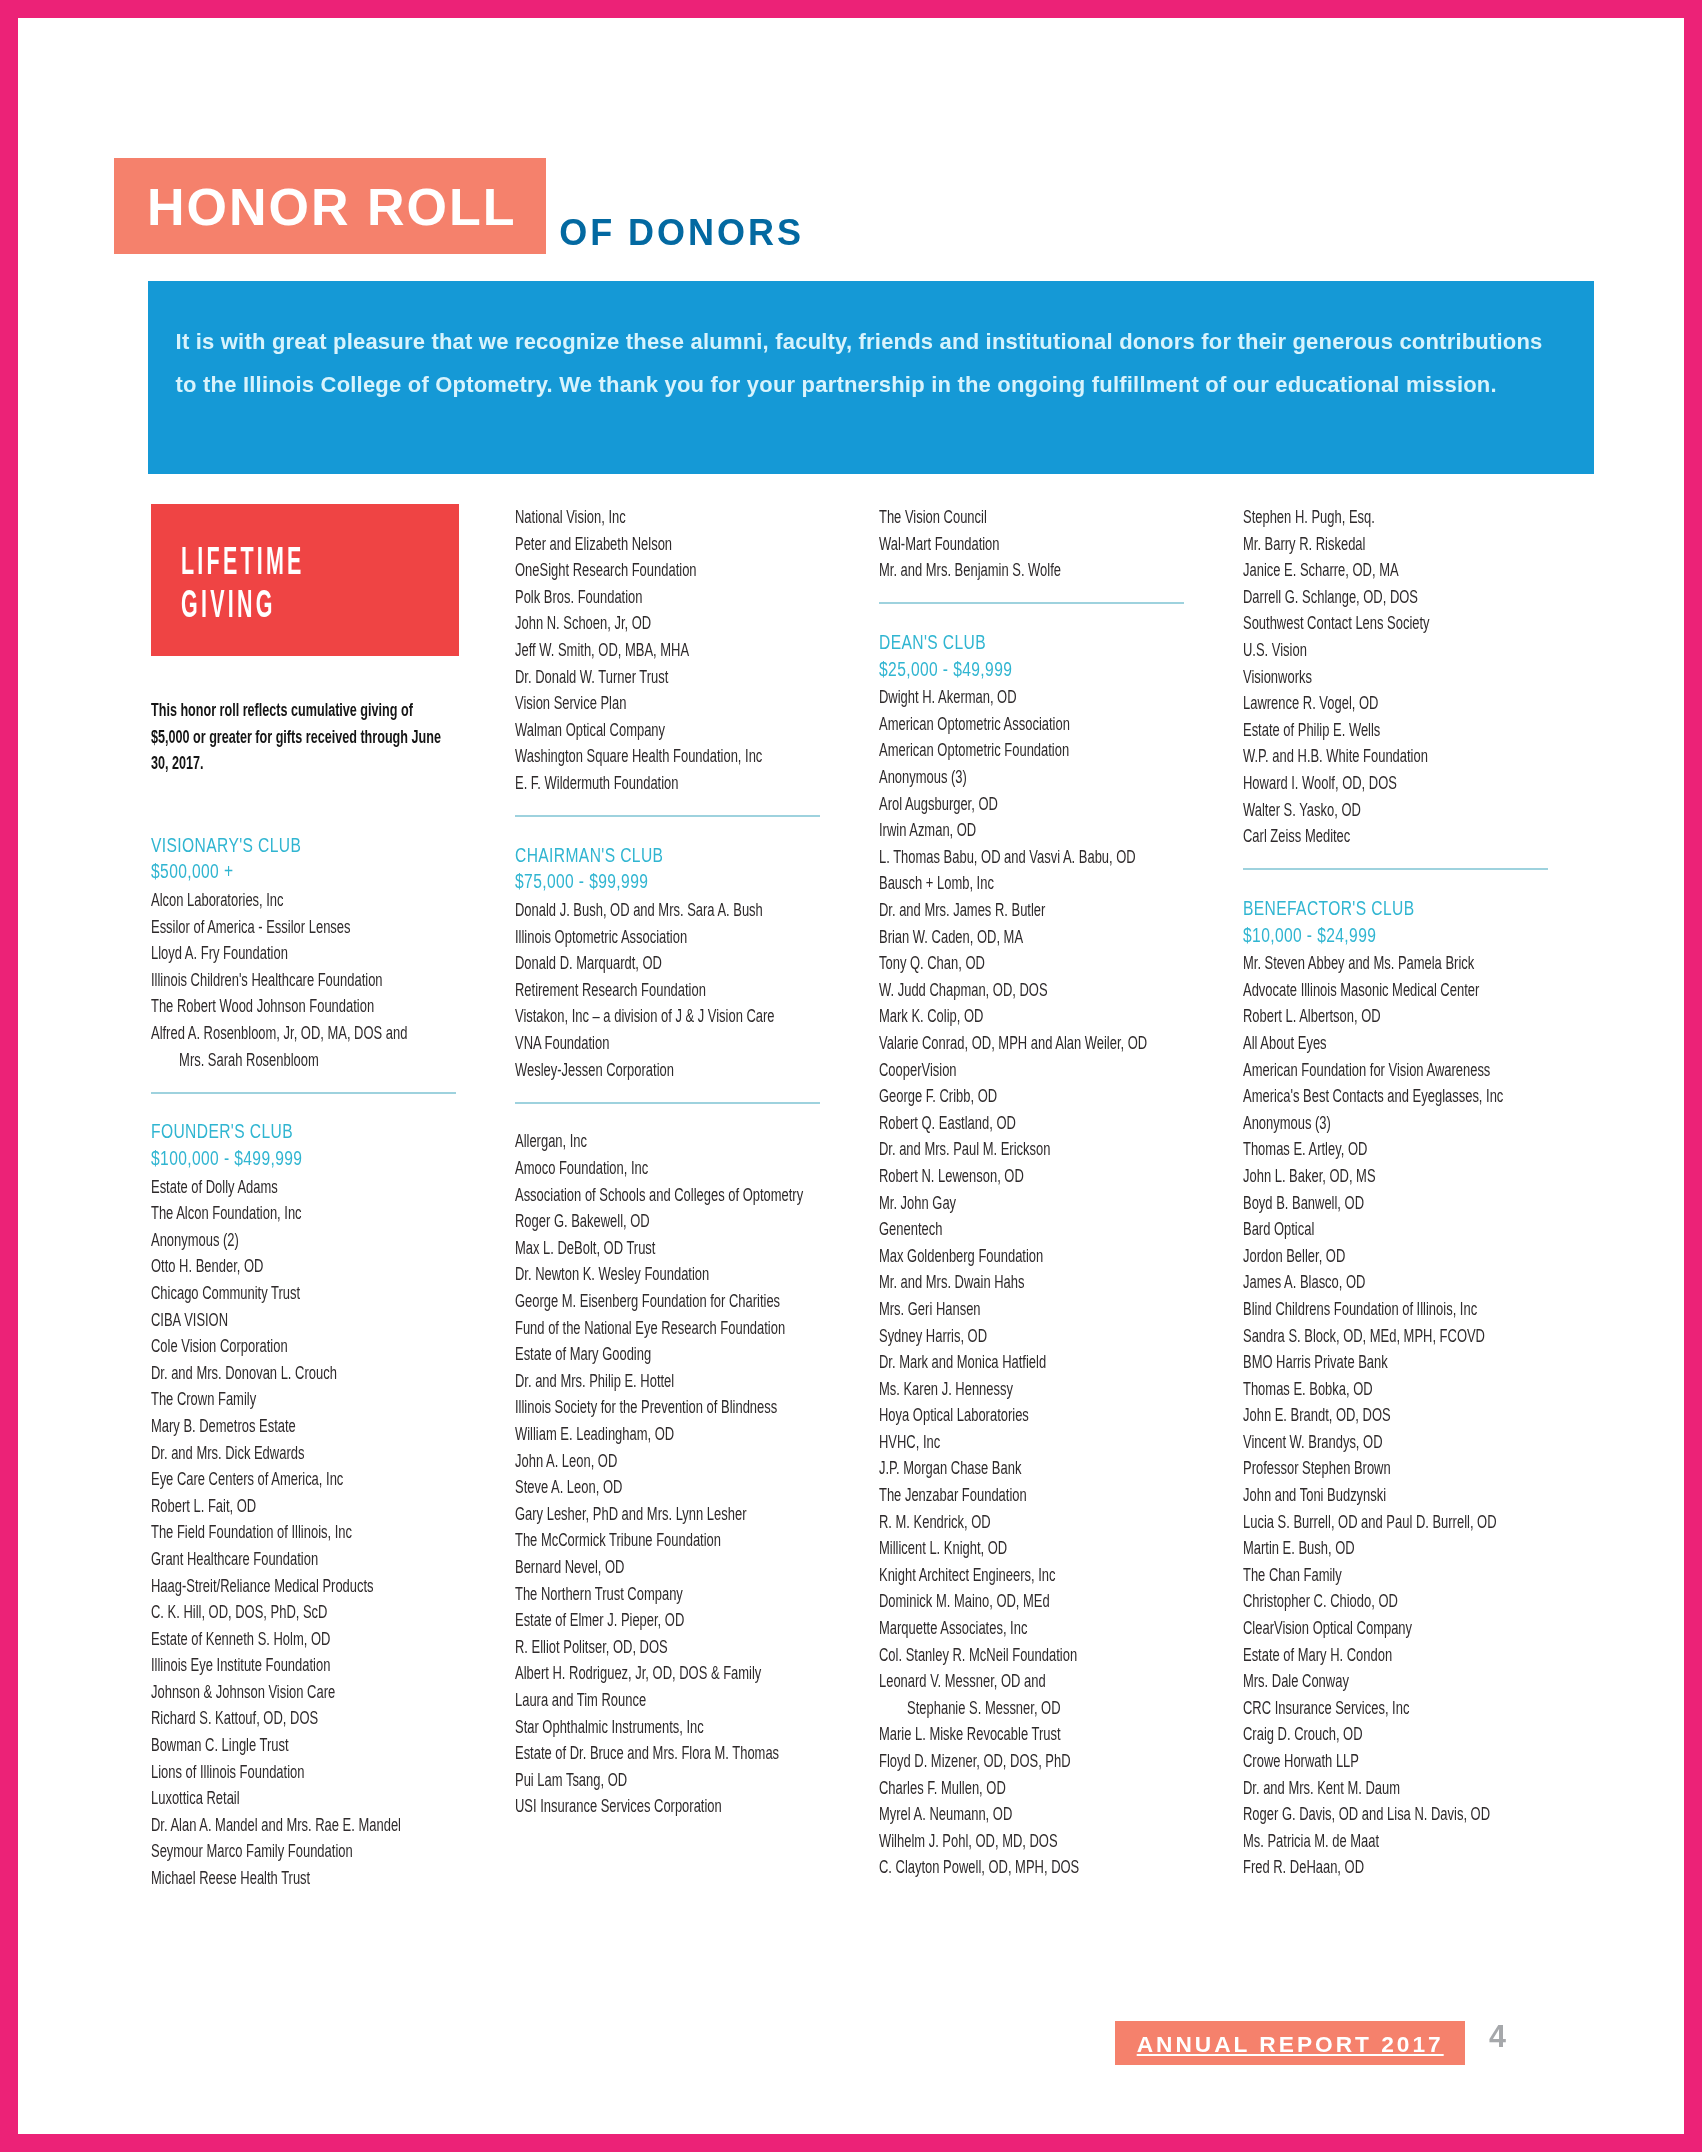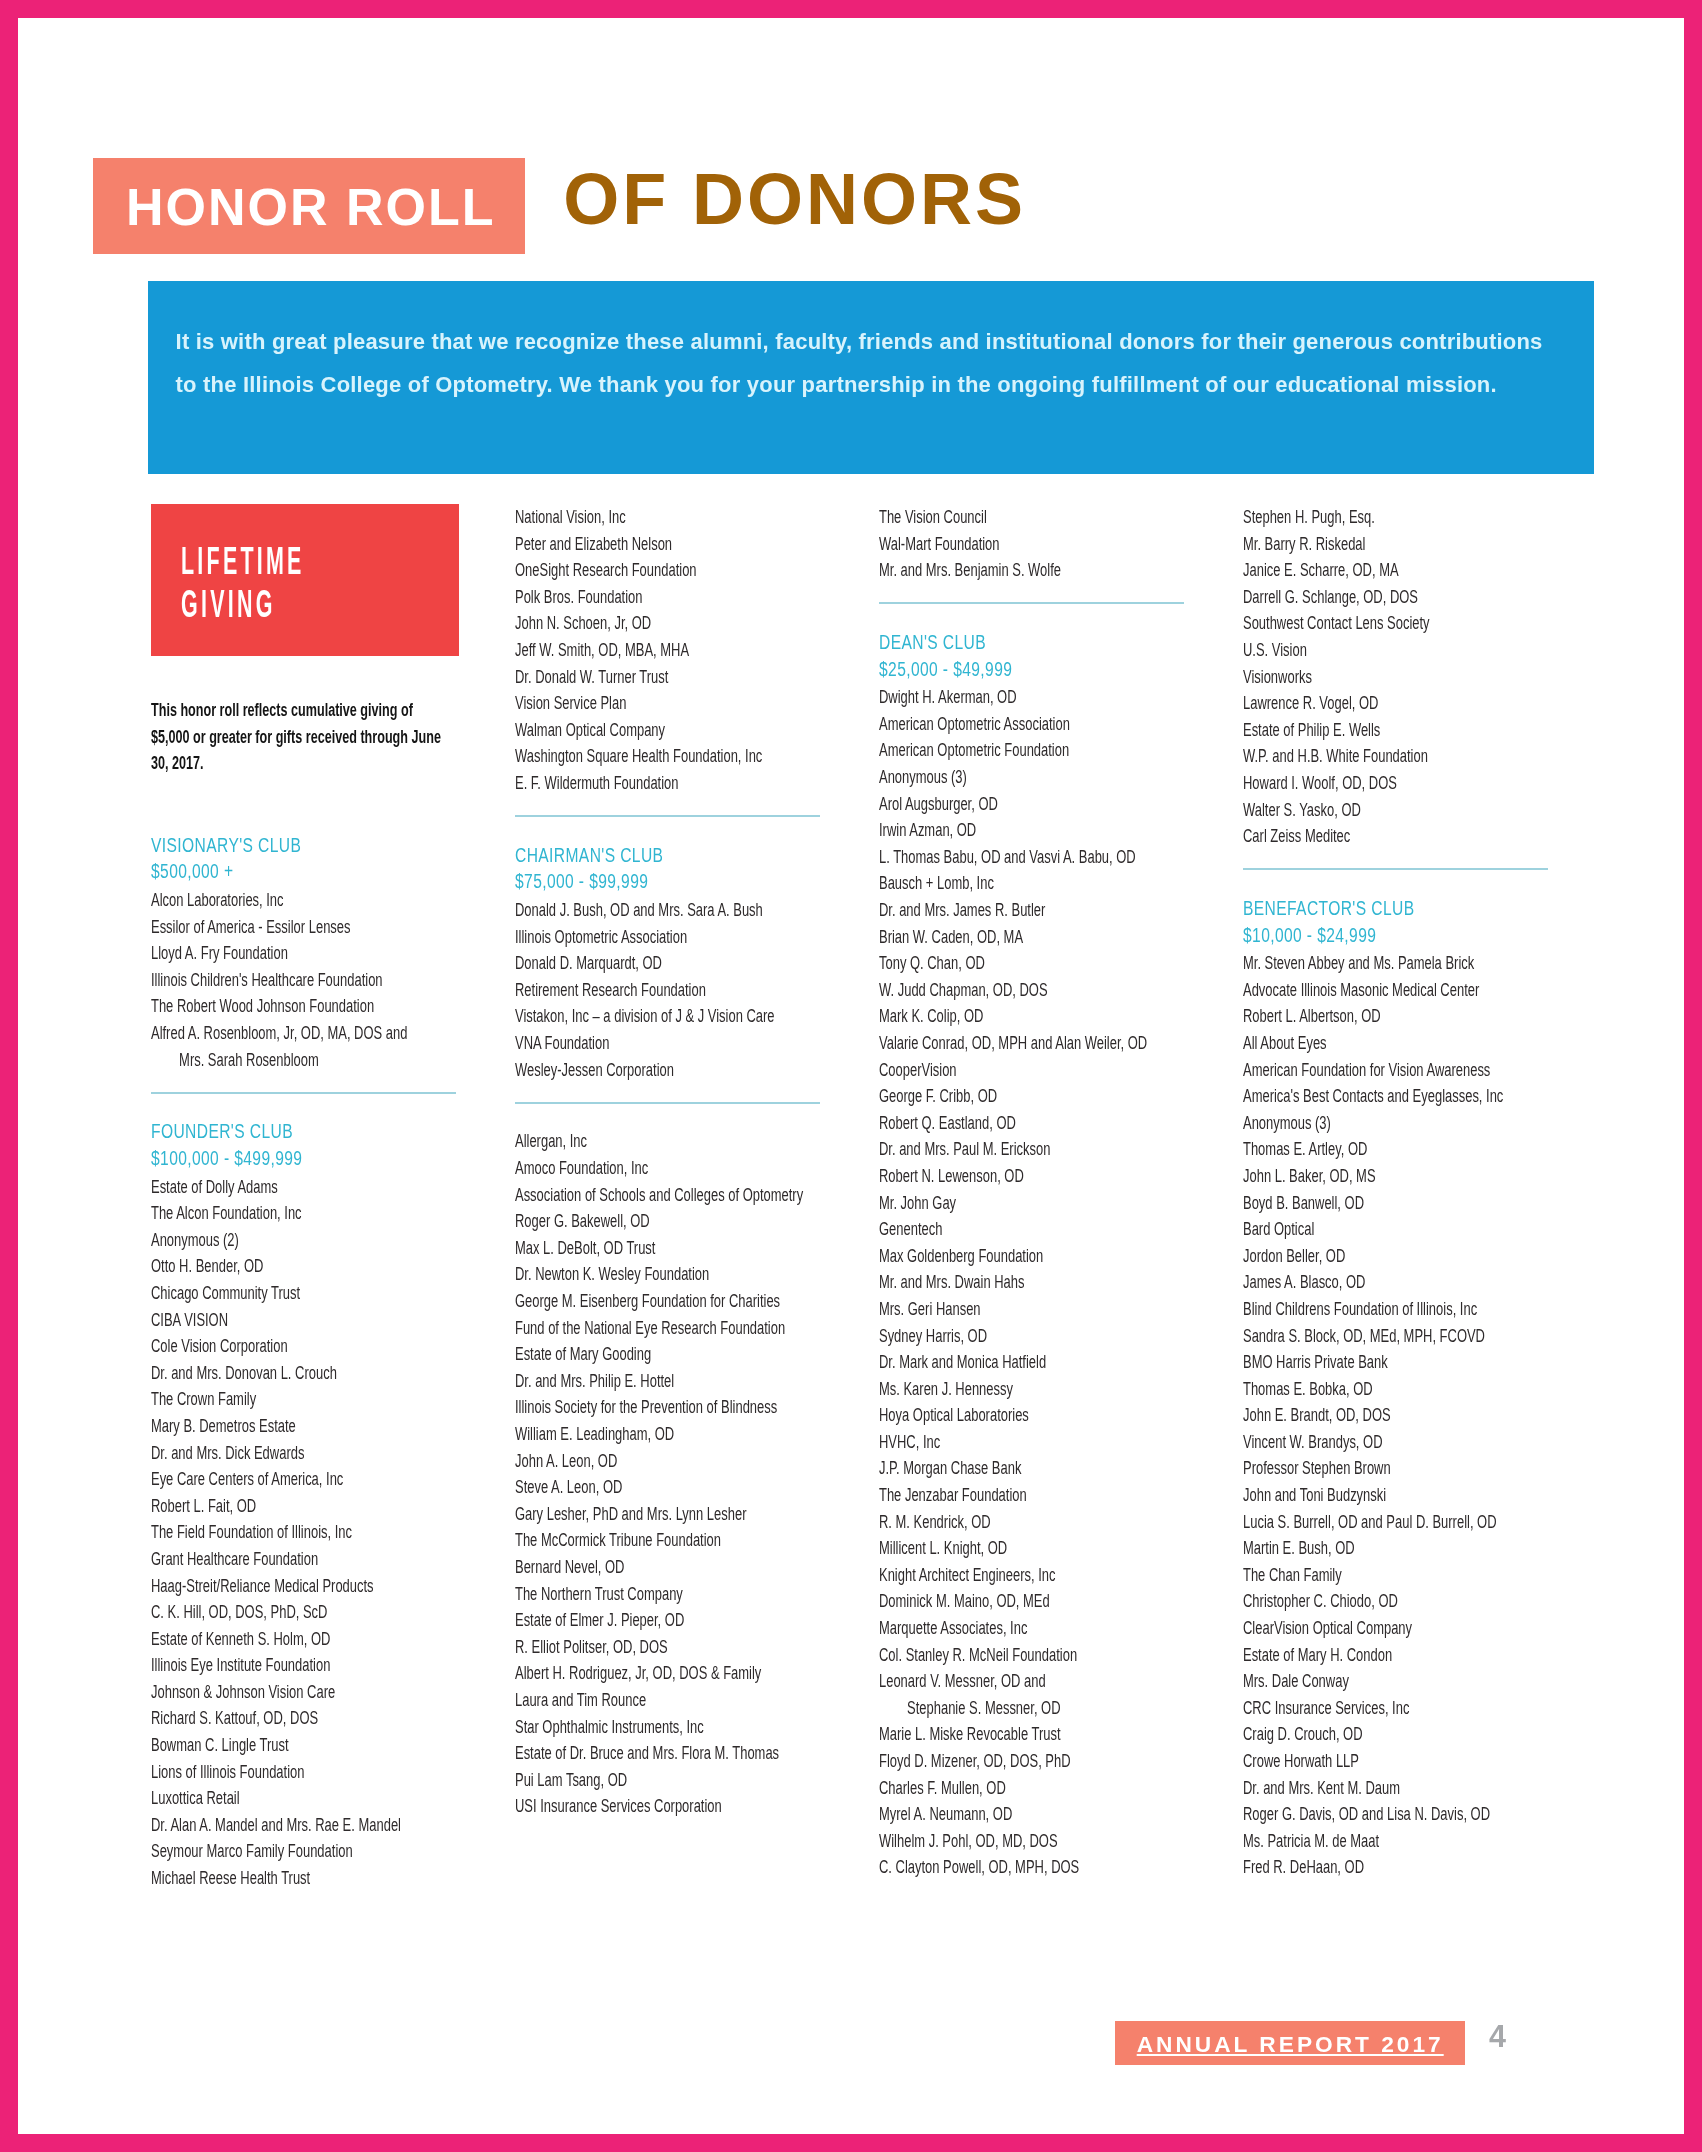--- a/index.html
+++ b/index.html
@@ -2,26 +2,26 @@
 <html><head>
 <meta charset="utf-8">
 <style>
   html,body{margin:0;padding:0}
   body{
     width:1702px;height:2152px;position:relative;overflow:hidden;
     background:#ffffff;font-family:"Liberation Sans",sans-serif;
   }
   .frame{position:absolute;inset:0;border:18.7px solid #EC2277;box-sizing:border-box;pointer-events:none;z-index:9}
   
-  .title-row{position:absolute;left:93px;top:158px;height:96px;display:flex;align-items:flex-start;z-index:2}
+  .title-row{position:absolute;left:114px;top:158px;height:96px;display:flex;align-items:flex-end;z-index:2}
   .title-primary{
     background:#F5816C;color:#fff;font-size:52px;font-weight:700;letter-spacing:2px;
     height:96px;line-height:99px;padding:0 29.6px 0 33px;white-space:nowrap;
   }
-  .title-secondary{color:#a16207;font-size:72px;font-weight:700;letter-spacing:3px;margin-left:38px;white-space:nowrap}
+  .title-secondary{color:#0369a1;font-size:36px;font-weight:700;letter-spacing:3px;margin-left:13px;white-space:nowrap}
   
   .intro{
     position:absolute;left:148px;top:281px;width:1446px;height:193px;background:#1599D6;
     box-sizing:border-box;padding:39px 45px 0 27.6px;color:#D8F3FC;
     font-size:22px;line-height:43px;font-weight:700;letter-spacing:0.2px;
   }
   
   .columns{position:absolute;left:151px;top:504px;display:flex;z-index:1}
   .col{width:364px;flex:none}
   .promo{width:308px;height:152px;background:#ef4444;box-sizing:border-box;padding:35px 0 0 29.6px;margin-bottom:0}

